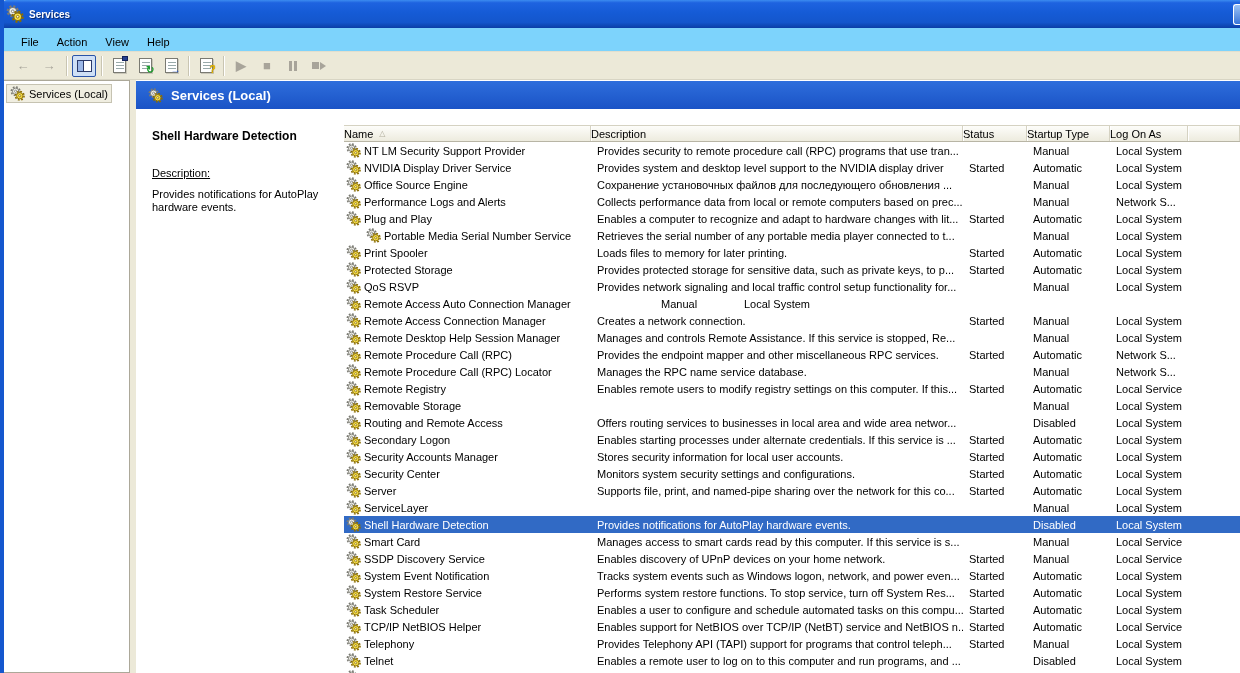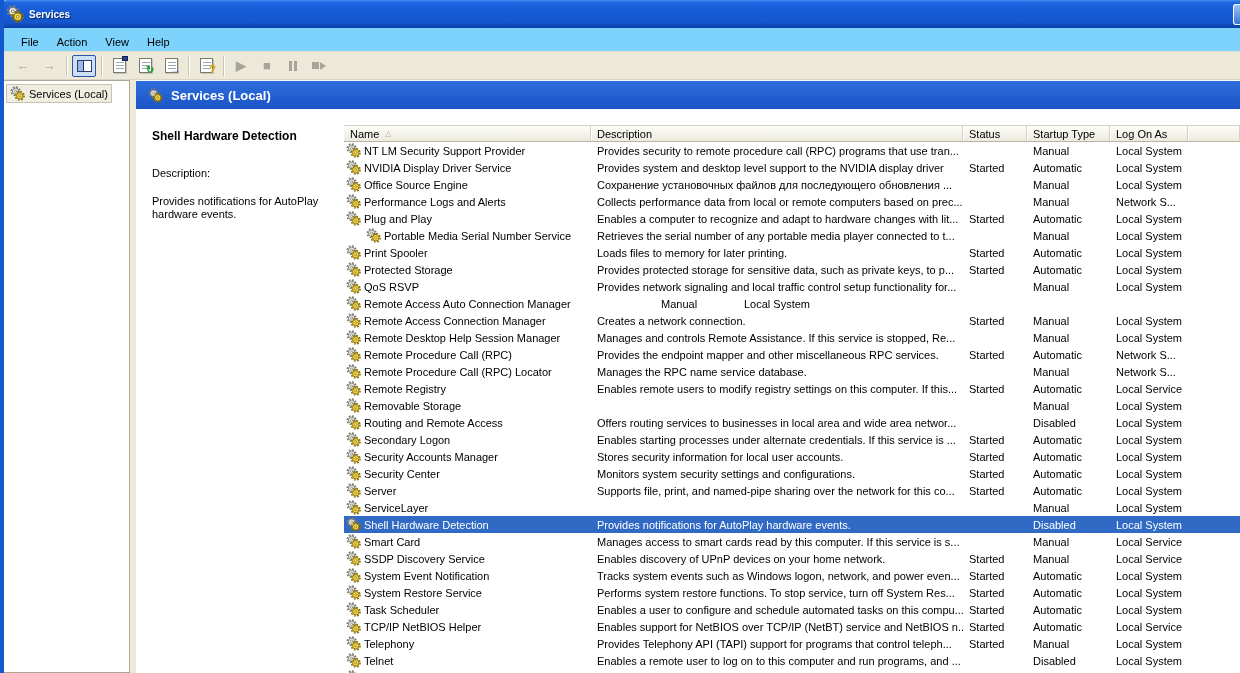--- a/index.html
+++ b/index.html
@@ -62,29 +62,29 @@
   .splitter { width:6px; background:#ECE9D8; }
   .main { flex:1; display:flex; flex-direction:column; background:#fff; overflow:hidden; }
   .main-header { height:28px; background:linear-gradient(180deg,#2E6EDC,#1A53C6);
     display:flex; align-items:center; padding-left:12px; gap:8px; margin-top:1px; }
   .main-header .hdr-text { color:#fff; font-weight:bold; font-size:13px; }
   .main-body { flex:1; display:flex; background:#fff; overflow:hidden; }
 
   
   .info-panel { width:208px; padding:20px 10px 0 16px; flex-shrink:0; }
   .info-title { font-weight:bold; font-size:12px; margin-bottom:24px; }
-  .info-desc-label { margin-bottom:16px; }
+  .info-desc-label { margin-bottom:9px;text-decoration:underline; }
   .info-desc { width:170px; line-height:13px; }
 
   
   .table-area { flex:1; display:flex; flex-direction:column; padding-top:16px; overflow:hidden; }
   .table-header { display:flex; height:17px; flex-shrink:0;
     background:linear-gradient(180deg,#FDFDFA,#EDEBDE);
     border-top:1px solid #D5D2C2; border-bottom:1px solid #B8B5A5; }
-  .th { display:flex; align-items:center; padding-left:6px; gap:6px;
+  .th { display:flex; align-items:center; gap:6px;
     border-right:1px solid #D5D2C2; box-shadow:1px 0 0 #fff; }
   .sort-arrow { color:#B2AE9E; font-size:8px; }
   .table-rows { flex:1; overflow:hidden; }
   .trow { display:flex; height:17px; align-items:center; }
   .trow.selected { background:#316AC5; color:#fff; }
   .td { padding-left:6px; white-space:nowrap; overflow:hidden; }
   .td-name { display:flex; align-items:center; gap:3px; padding-left:2px; }
   .svc-icon { width:15px; height:15px; flex-shrink:0; display:inline-flex; }
 </style>
 </head>

